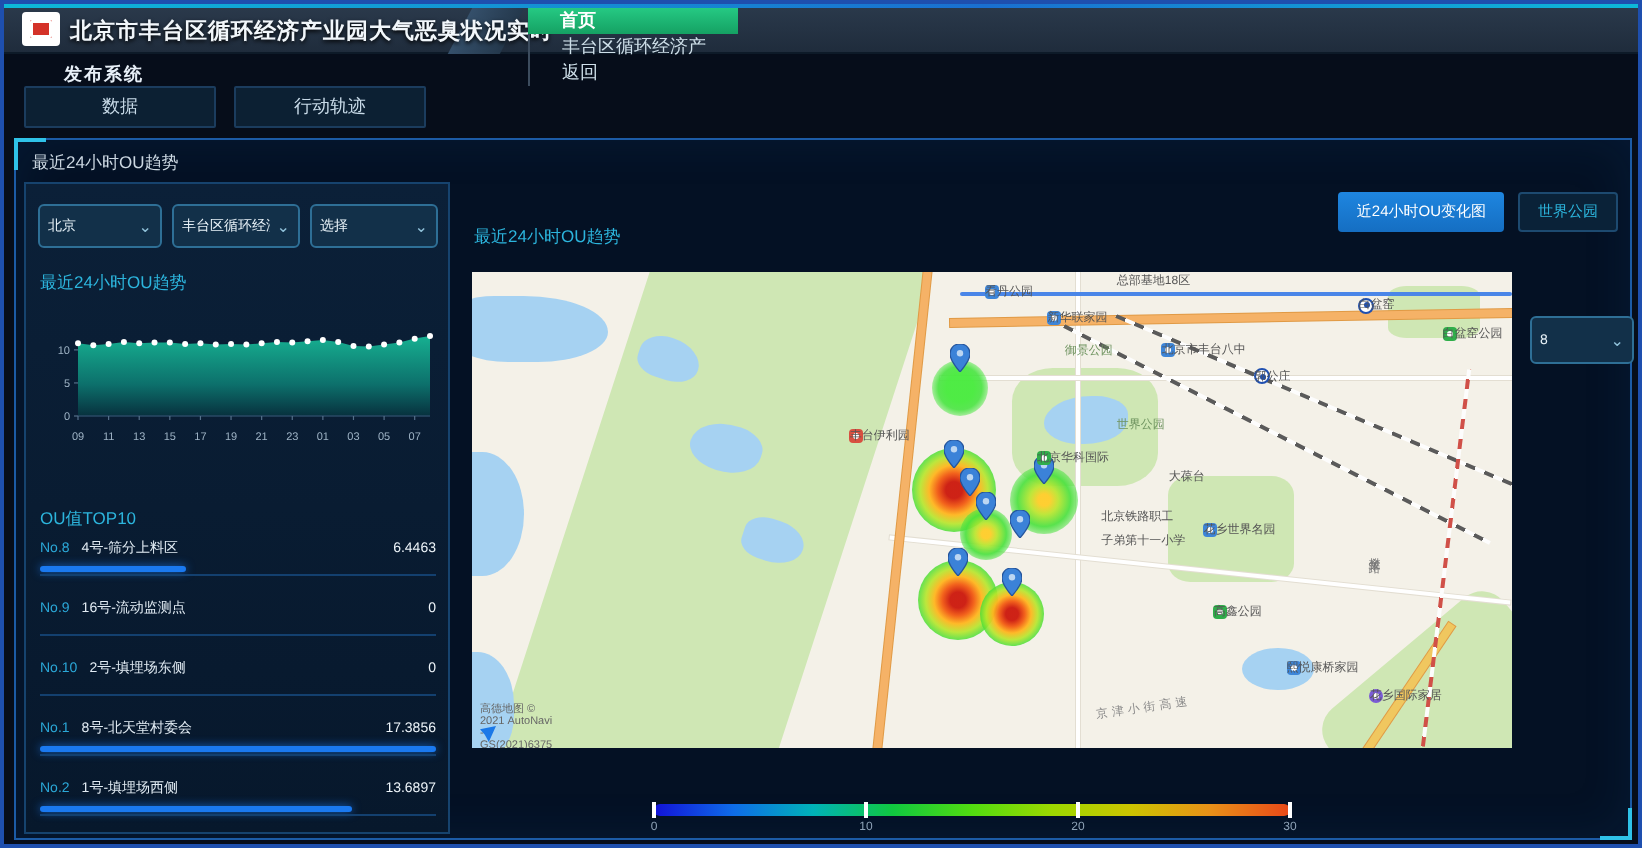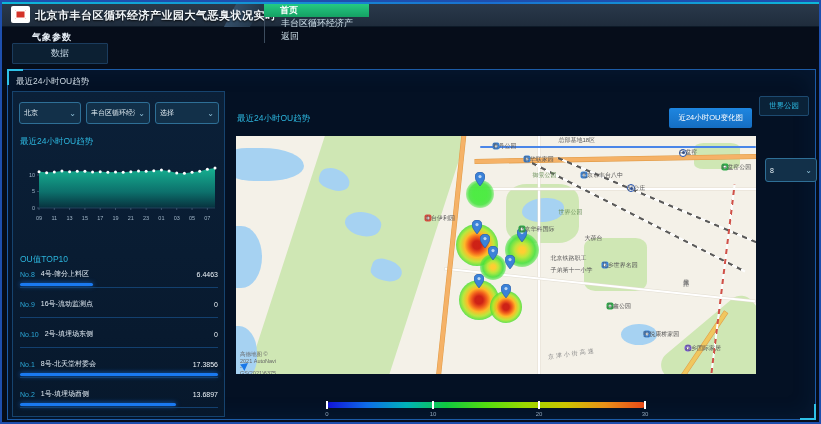--- a/index.html
+++ b/index.html
@@ -62,21 +62,21 @@
   .rank-name { color:#e2ecf4; margin-left:6px; }
   .rank-val { color:#eef5fa; margin-left:auto; }
   .rank-barwrap { position:absolute; left:0; top:15px; width:100%; height:3px; }
   .rank-bar { height:3px; background:#1a79f0; border-radius:2px; box-shadow:0 0 5px rgba(26,121,240,.8); }
   .rank-sep { position:absolute; left:0; top:19px; width:100%; border-bottom:1px solid #13406f; }
 
   
   .center-title { position:absolute; left:229px; top:43px; }
   .map-buttons { position:absolute; right:6px; top:26px; display:flex; gap:7px; }
   .mbtn { height:20px; padding:0 9px; font-size:7.5px; display:flex; align-items:center; border-radius:2px; cursor:pointer; }
-  .mbtn.primary { background:linear-gradient(180deg,#1e86e0,#156ec2); color:#fff;margin-top:12px; }
+  .mbtn.primary { background:linear-gradient(180deg,#1e86e0,#156ec2); color:#fff; }
   .mbtn.ghost { background:#0a2238; border:1px solid #1d4a70; color:#2cb5dd; }
   .hour-dd { position:absolute; left:757px; top:88px; width:52px; height:24px; }
 
   
   .map { position:absolute; left:228px; top:66px; width:520px; height:238px; overflow:hidden;
     background:#f4f1e8; cursor:grab; }
   .map * { position:absolute; }
   .water { background:#a6d2f2; }
   .park { background:#cfe7b4; }
   .road-orange { background:#f5b267; box-shadow:0 0 0 .5px #e09a45; }
@@ -120,23 +120,24 @@
       <i></i>
     </div>
   <div class="app-title">北京市丰台区循环经济产业园大气恶臭状况实时</div>
   <div class="main-nav">
       <div class="nav-item active">首页</div>
       <div class="nav-item">丰台区循环经济产</div>
       <div class="nav-item">返回</div>
     </div>
 </div>
 
-<div class="sys-label">气象参数</div>
+<div class="sys-label">发布系统</div>
 <div class="view-tabs">
     <div class="tab-btn">数据</div>
+    <div class="tab-btn">行动轨迹</div>
   </div>
 
 <div class="panel">
   <div class="panel-title">最近24小时OU趋势</div>
 
   <div class="sidebar">
     <div class="filters">
         <div class="dropdown dd-0">
           <span class="dd-val">北京</span>
           <span class="dd-chev">⌄</span>

